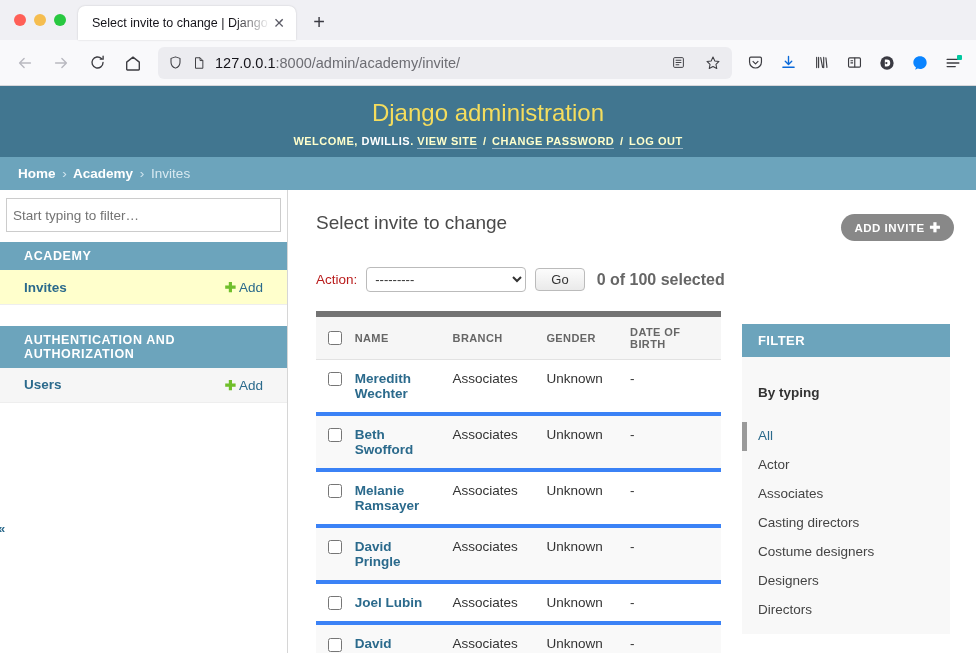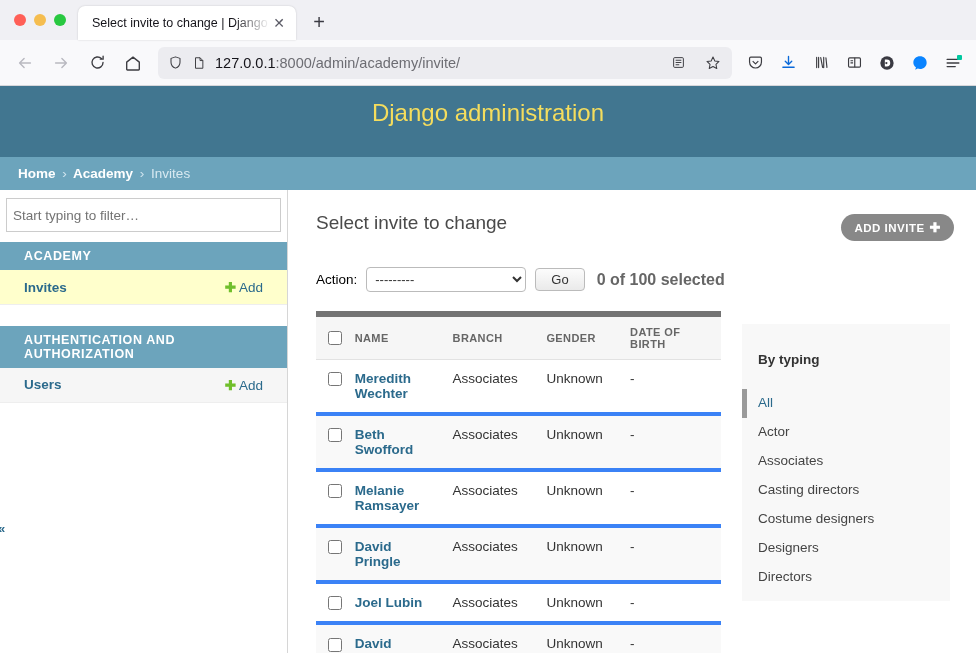--- a/index.html
+++ b/index.html
@@ -265,21 +265,21 @@
   #main-cols { display: flex; align-items: flex-start; }
   #changelist-area { width: 410px; flex: 0 0 410px; }
 
   #toolbar-actions {
     display: flex;
     align-items: center;
     gap: 9px;
     margin-bottom: 19px;
     font-size: 13.5px;
   }
-  #action-label { color: #000000; text-align: center; }
+  #action-label { color: #b91c1c; text-align: center; }
   #action-select {
     width: 160px;
     height: 25px;
     font-size: 13px;
     font-family: "Liberation Sans", sans-serif;
     border: 1px solid #bbb;
     border-radius: 4px;
     background: #fff;
     padding: 1px 4px;
     color: #333;
@@ -488,20 +488,29 @@
         <span style="position:absolute;margin-left:13px;margin-top:-11px;width:5px;height:5px;background:#00c8a0;border-radius:1px;display:block"></span>
       </div>
     </div>
   </div>
 </div>
 
 <div id="page">
 
   <div id="dj-header">
     <div id="branding-title">Django administration</div>
+    <div id="user-tools">
+      <span>Welcome,</span>
+      <span class="uname">dwillis</span><span>.</span>
+      <a href="#">View site</a>
+      <span class="sep">/</span>
+      <a href="#">Change password</a>
+      <span class="sep">/</span>
+      <a href="#">Log out</a>
+    </div>
   </div>
 
   <div id="breadcrumbs">
     <a href="#">Home</a>
     <span class="crumb-sep">›</span>
     <a href="#">Academy</a>
     <span class="crumb-sep">›</span>
     <span class="current">Invites</span>
   </div>
 
@@ -617,20 +626,21 @@
                 <td class="field-name"><a href="#">David Kramer</a></td>
                 <td class="field-branch">Associates</td>
                 <td class="field-gender">Unknown</td>
                 <td class="field-dob">-</td>
               </tr>
             </tbody>
           </table>
         </div>
 
         <div id="changelist-filter">
+          <div id="filter-head">Filter</div>
           <h3 class="filter-title">By typing</h3>
           <ul id="filter-list">
             <li class="selected"><a href="#">All</a></li>
             <li><a href="#">Actor</a></li>
             <li><a href="#">Associates</a></li>
             <li><a href="#">Casting directors</a></li>
             <li><a href="#">Costume designers</a></li>
             <li><a href="#">Designers</a></li>
             <li><a href="#">Directors</a></li>
 

